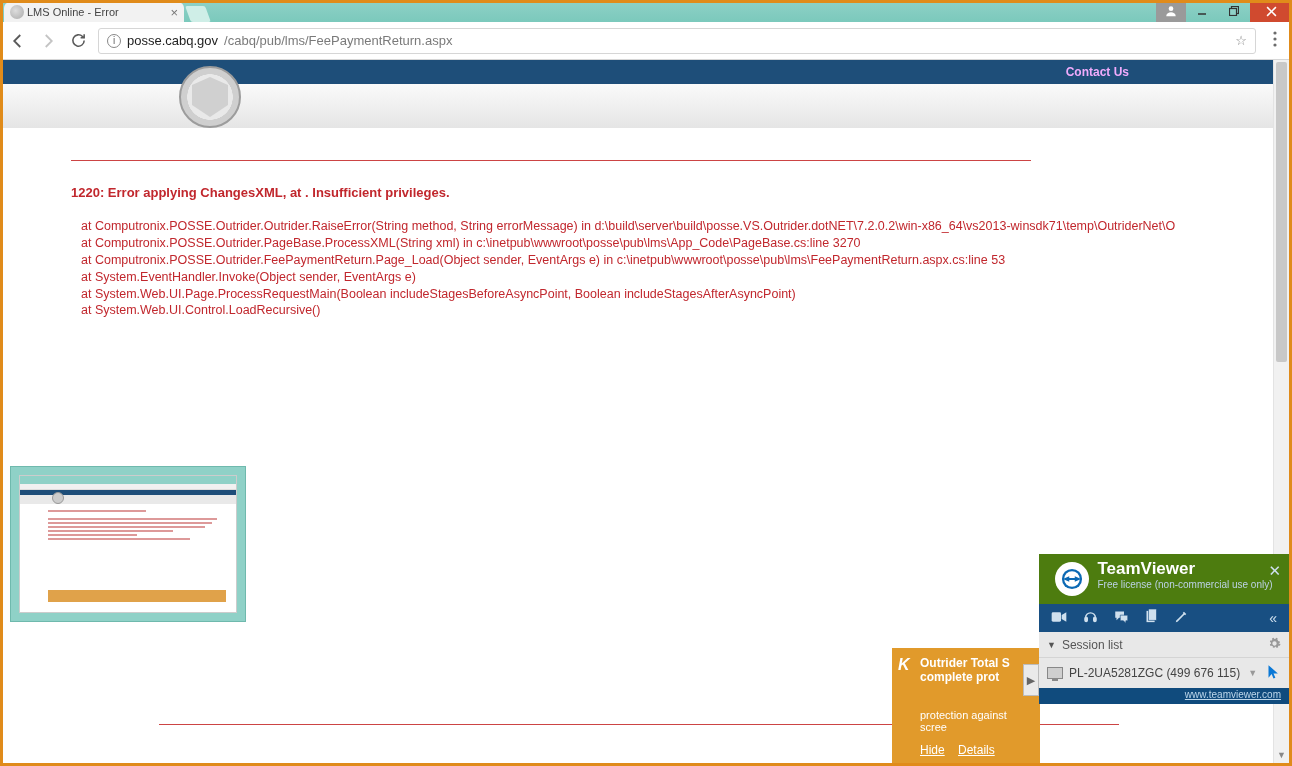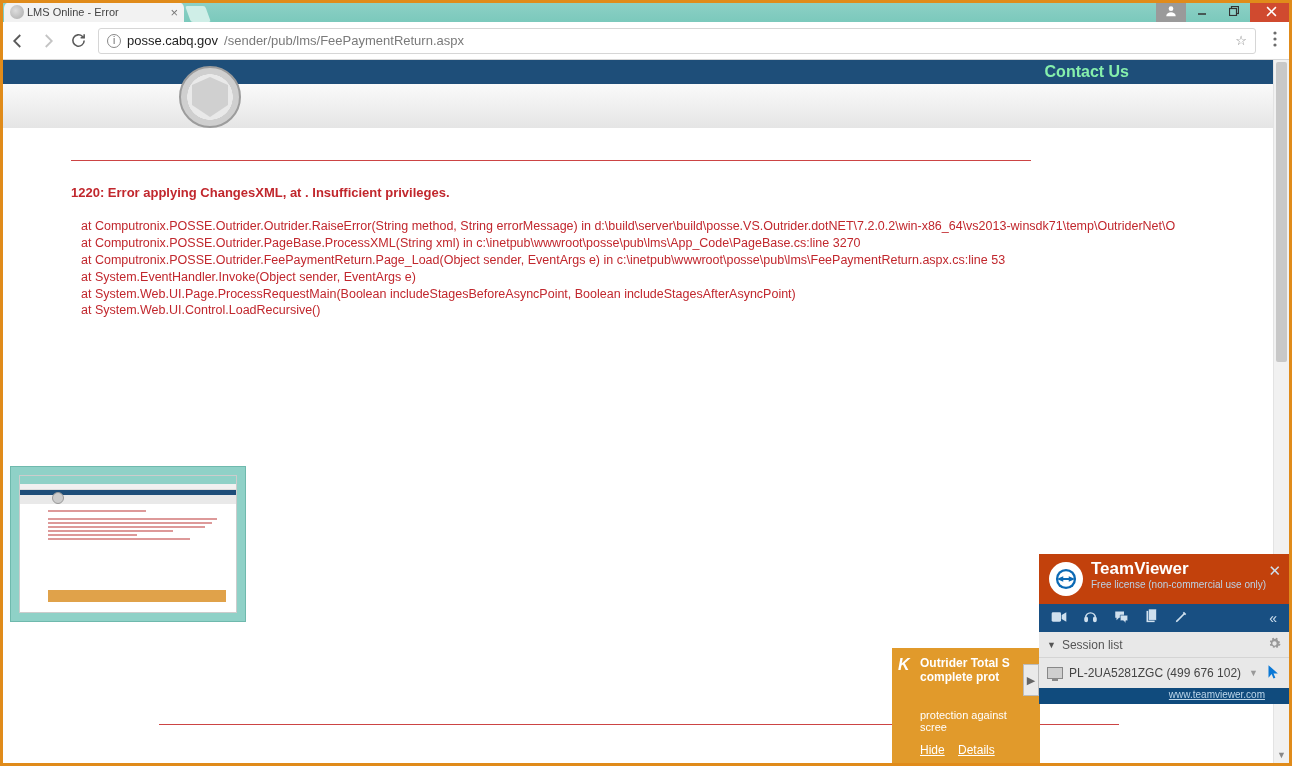--- a/index.html
+++ b/index.html
@@ -33,21 +33,21 @@
 .menu-ico { color: #6b6b6b; width: 18px; text-align: center; }
 
 
 .page { position: absolute; top: 60px; left: 3px; right: 3px; bottom: 3px; overflow: hidden; background: #fff; }
 .vscroll { position: absolute; right: 0; top: 0; bottom: 0; width: 16px; background: #f1f1f1; border-left: 1px solid #e3e3e3; }
 .vscroll .thumb { position: absolute; left: 2px; right: 2px; top: 2px; height: 300px; background: #c8c8c8; border-radius: 2px; }
 .vscroll .arrow { position: absolute; left: 0; right: 0; height: 16px; display: flex; align-items: center; justify-content: center; color: #888; font-size: 9px; }
 .vscroll .arrow.up { top: 0; } .vscroll .arrow.down { bottom: 0; }
 
 .topnav { height: 24px; background: #1e4e79; display: flex; align-items: center; justify-content: flex-end; padding-right: 160px; }
-.topnav a { color: #86efac; font-size: 16px; font-weight: 600; margin-left: 41px; }
+.topnav a { color: #f0abfc; font-size: 12px; font-weight: 600; margin-left: 41px; }
 .banner { height: 44px; background: linear-gradient(#fafafa, #e5e5e5); position: relative; }
 .seal { position: absolute; left: 176px; top: -18px; width: 62px; height: 62px; border-radius: 50%; background: radial-gradient(circle, #e9e9e9 55%, #cfcfcf 56%); border: 2px solid #9c9c9c; display: flex; align-items: center; justify-content: center; }
 .seal-inner { width: 36px; height: 40px; background: #d0d0d0; clip-path: polygon(50% 0,100% 20%,100% 70%,50% 100%,0 70%,0 20%); }
 
 .content { padding: 20px 0 0 68px; }
 .hr { height: 1px; background: #c44; max-width: 960px; margin: 12px 0 24px 0; }
 .err-title { color: #c1272d; font-size: 13px; font-weight: 600; margin-bottom: 18px; }
 .stack { color: #c1272d; font-size: 12.5px; line-height: 1.35; white-space: nowrap; padding-left: 10px; }
 .stack div { margin-bottom: 0; }
 
@@ -68,38 +68,38 @@
 
 .kasp { position: absolute; left: 892px; top: 648px; width: 148px; background: #e19a2b; color: #fff; z-index: 15; padding: 8px 10px 8px 28px; font-size: 12px; }
 .kasp .k-ico { position: absolute; left: 6px; top: 8px; font-size: 16px; font-weight: bold; font-style: italic; }
 .kasp .line1 { font-weight: 600; line-height: 1.2; }
 .kasp .line2 { margin-top: 24px; font-size: 11px; }
 .kasp .links { margin-top: 10px; font-size: 12px; }
 .kasp .links span { text-decoration: underline; cursor: pointer; margin-right: 10px; text-align: center; }
 
 
 .tv { position: absolute; right: 3px; top: 554px; width: 250px; z-index: 30; font-size: 12px; color: #cfd8e0; }
-.tv-head { background: #c2410c; padding: 6px 10px 8px 10px; display: flex; align-items: flex-start; gap: 8px; position: relative; }
+.tv-head { background: #4d7c0f; padding: 6px 10px 8px 10px; display: flex; align-items: flex-start; gap: 8px; position: relative; justify-content: center; }
 .tv-logo { width: 34px; height: 34px; border-radius: 50%; background: #fff; display: flex; align-items: center; justify-content: center; flex: none; margin-top: 2px; }
 .tv-logo svg { width: 22px; height: 22px; }
 .tv-title { font-size: 17px; font-weight: 600; color: #fff; line-height: 1; }
 .tv-sub { font-size: 10px; color: #bcd2e5; line-height: 1.2; margin-top: 2px; }
 .tv-close { position: absolute; right: 8px; top: 8px; color: #cfe0ee; font-size: 15px; cursor: pointer; }
 .tv-tools { background: #184f82; height: 28px; display: flex; align-items: center; gap: 16px; padding: 0 12px; color: #cfe0ee; }
 .tv-tools span { font-size: 14px; cursor: pointer; }
 .tv-tools .collapse { margin-left: auto; }
 .tv-session { background: #e8e8e8; }
 .tv-session-head { height: 26px; display: flex; align-items: center; padding: 0 8px; color: #555; font-size: 12px; gap: 6px; border-bottom: 1px solid #d4d4d4; }
 .tv-session-head .gear { margin-left: auto; color: #888; }
 .tv-row { height: 30px; display: flex; align-items: center; padding: 0 8px; gap: 6px; color: #444; font-size: 12px; }
 .tv-row .mon { width: 16px; height: 12px; border: 1px solid #888; background: #cfcfcf; position: relative; }
 .tv-row .mon::after { content: ""; position: absolute; left: 4px; right: 4px; bottom: -3px; height: 2px; background: #888; }
 .tv-row .drop { font-size: 9px; color: #999; margin-left: 2px; }
 .tv-row .cursor { margin-left: auto; color: #0a78d6; font-size: 15px; }
-.tv-foot { background: #104b7d; height: 16px; text-align: right; padding: 1px 24px; font-size: 10px; text-decoration: underline; color: #bcd6ea; }
+.tv-foot { background: #104b7d; height: 16px; text-align: right; padding: 1px 8px; font-size: 10px; text-decoration: underline; color: #bcd6ea; }
 .tv-expand { position: absolute; left: -16px; top: 110px; width: 16px; height: 32px; background: #eaeaea; border: 1px solid #bcbcbc; display: flex; align-items: center; justify-content: center; color: #666; font-size: 11px; }
 </style>
 </head>
 <body>
 
 <div class="titlebar">
   <div class="tabstrip">
     <div class="tab">
       <span class="favicon"></span>
       <span>LMS Online - Error</span>
@@ -147,21 +147,21 @@
   </span>
   <span class="nav-ico">
     <svg width="17" height="17" viewBox="0 0 24 24" fill="none" stroke="#5a5a5a" stroke-width="2.2">
         <path d="M20 12a8 8 0 1 1-2.34-5.66L20 8"></path>
         <path d="M20 3v5h-5"></path>
       </svg>
   </span>
   <div class="omnibox">
     <span class="info">i</span>
     <span class="host">posse.cabq.gov</span>
-      <span class="path">/sender/pub/lms/FeePaymentReturn.aspx</span>
+      <span class="path">/cabq/pub/lms/FeePaymentReturn.aspx</span>
     <span class="star">☆</span>
   </div>
   <span class="menu-ico">
     <svg width="4" height="16" viewBox="0 0 4 16" fill="#6b6b6b">
         <circle cx="2" cy="2" r="1.6"></circle>
         <circle cx="2" cy="8" r="1.6"></circle>
         <circle cx="2" cy="14" r="1.6"></circle>
       </svg>
   </span>
 </div>
@@ -286,21 +286,21 @@
       <span style="font-size:9px">▼</span>
       <span>Session list</span>
       <span class="gear">
         <svg width="13" height="13" viewBox="0 0 24 24" fill="#999">
             <path d="M12 8a4 4 0 1 0 0 8 4 4 0 0 0 0-8zm9 4l2 1-1 3-2-.5a9 9 0 0 1-1.6 1.6l.5 2-3 1-1-2a9 9 0 0 1-2.3 0l-1 2-3-1 .5-2A9 9 0 0 1 6.5 16L4.5 16.5l-1-3 2-1a9 9 0 0 1 0-2.3l-2-1 1-3 2 .5A9 9 0 0 1 8 4.5L7.5 2.5l3-1 1 2a9 9 0 0 1 2.3 0l1-2 3 1-.5 2A9 9 0 0 1 19 8l2-.5 1 3-2 1a9 9 0 0 1 0 2.3z"></path>
           </svg>
       </span>
     </div>
     <div class="tv-row">
       <span class="mon"></span>
-      <span>PL-2UA5281ZGC (499 676 102)</span>
+      <span>PL-2UA5281ZGC (499 676 115)</span>
       <span class="drop">▼</span>
       <span class="cursor">
         <svg width="15" height="15" viewBox="0 0 24 24" fill="#0a78d6">
             <path d="M4 2l0 20 5-6 3 7 3-1-3-7 7 0z"></path>
           </svg>
       </span>
     </div>
   </div>
   <div class="tv-foot">www.teamviewer.com</div>
 </div>

